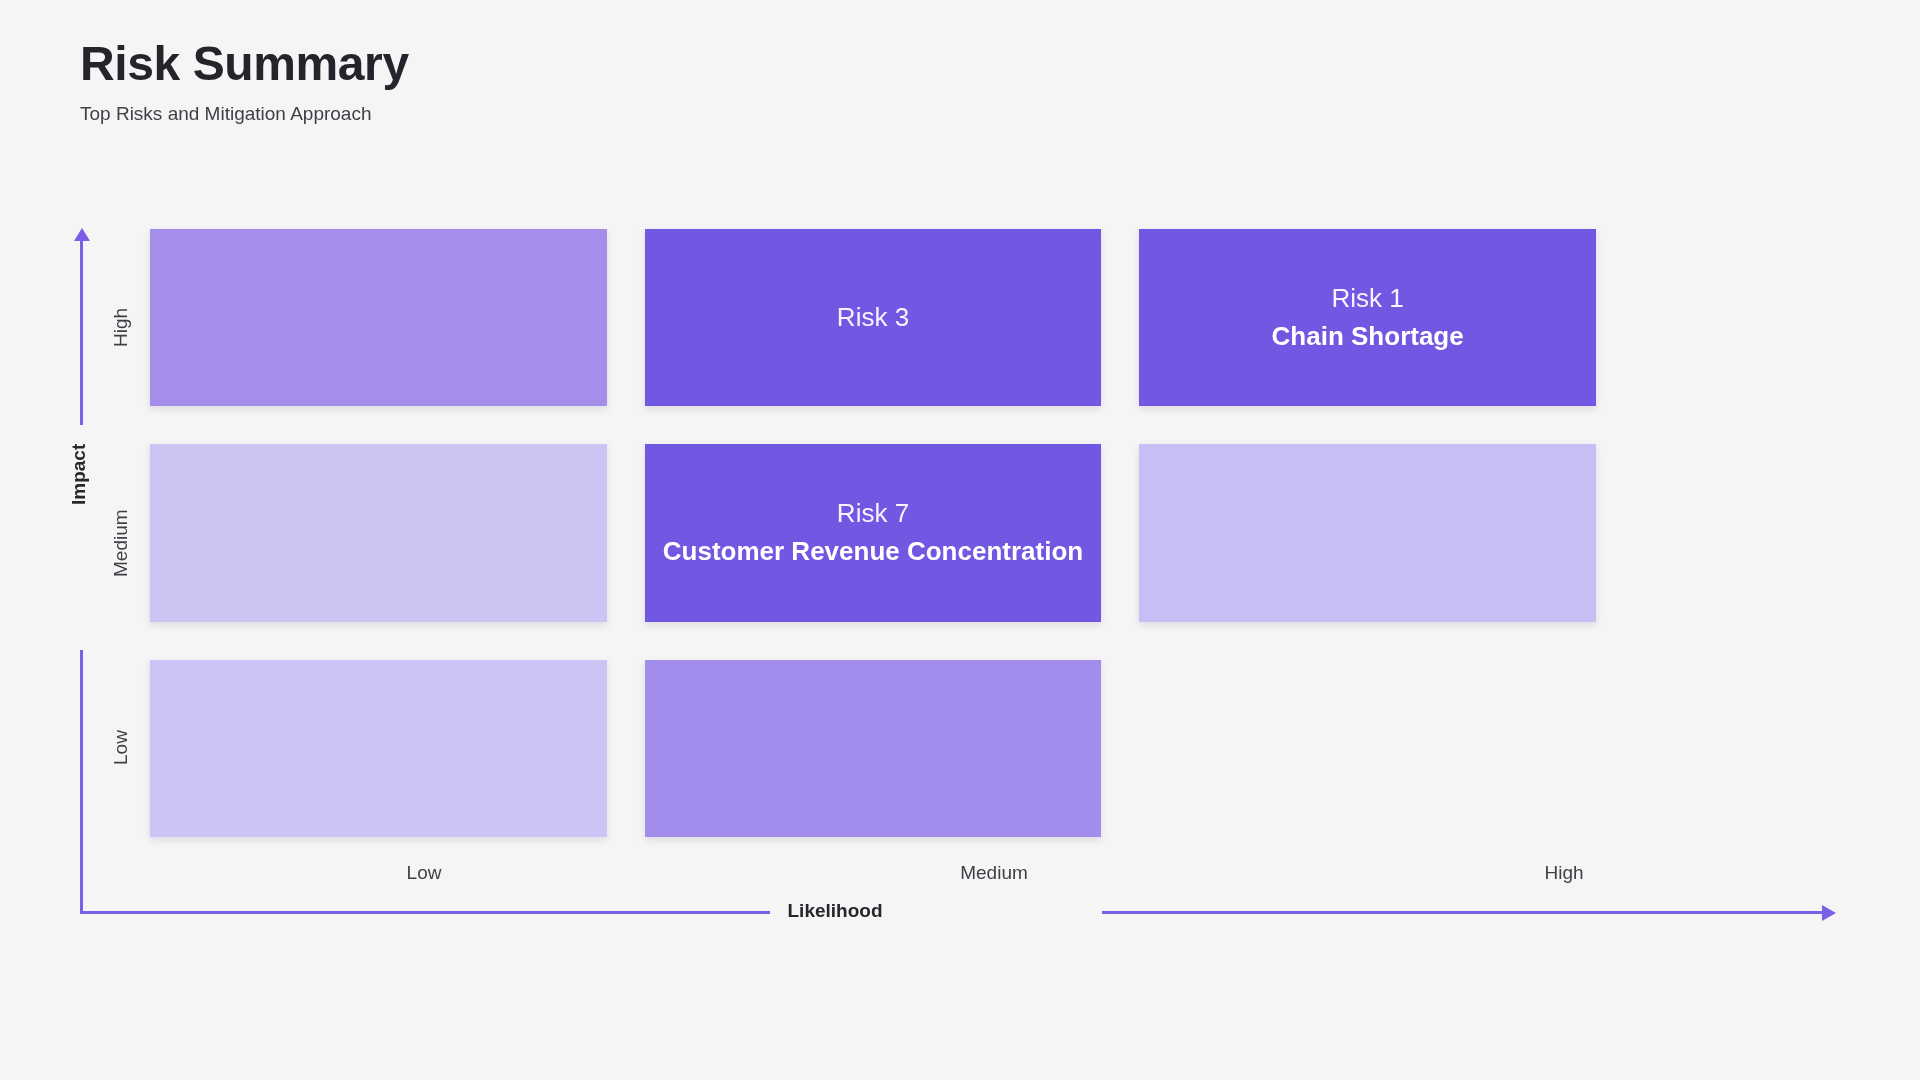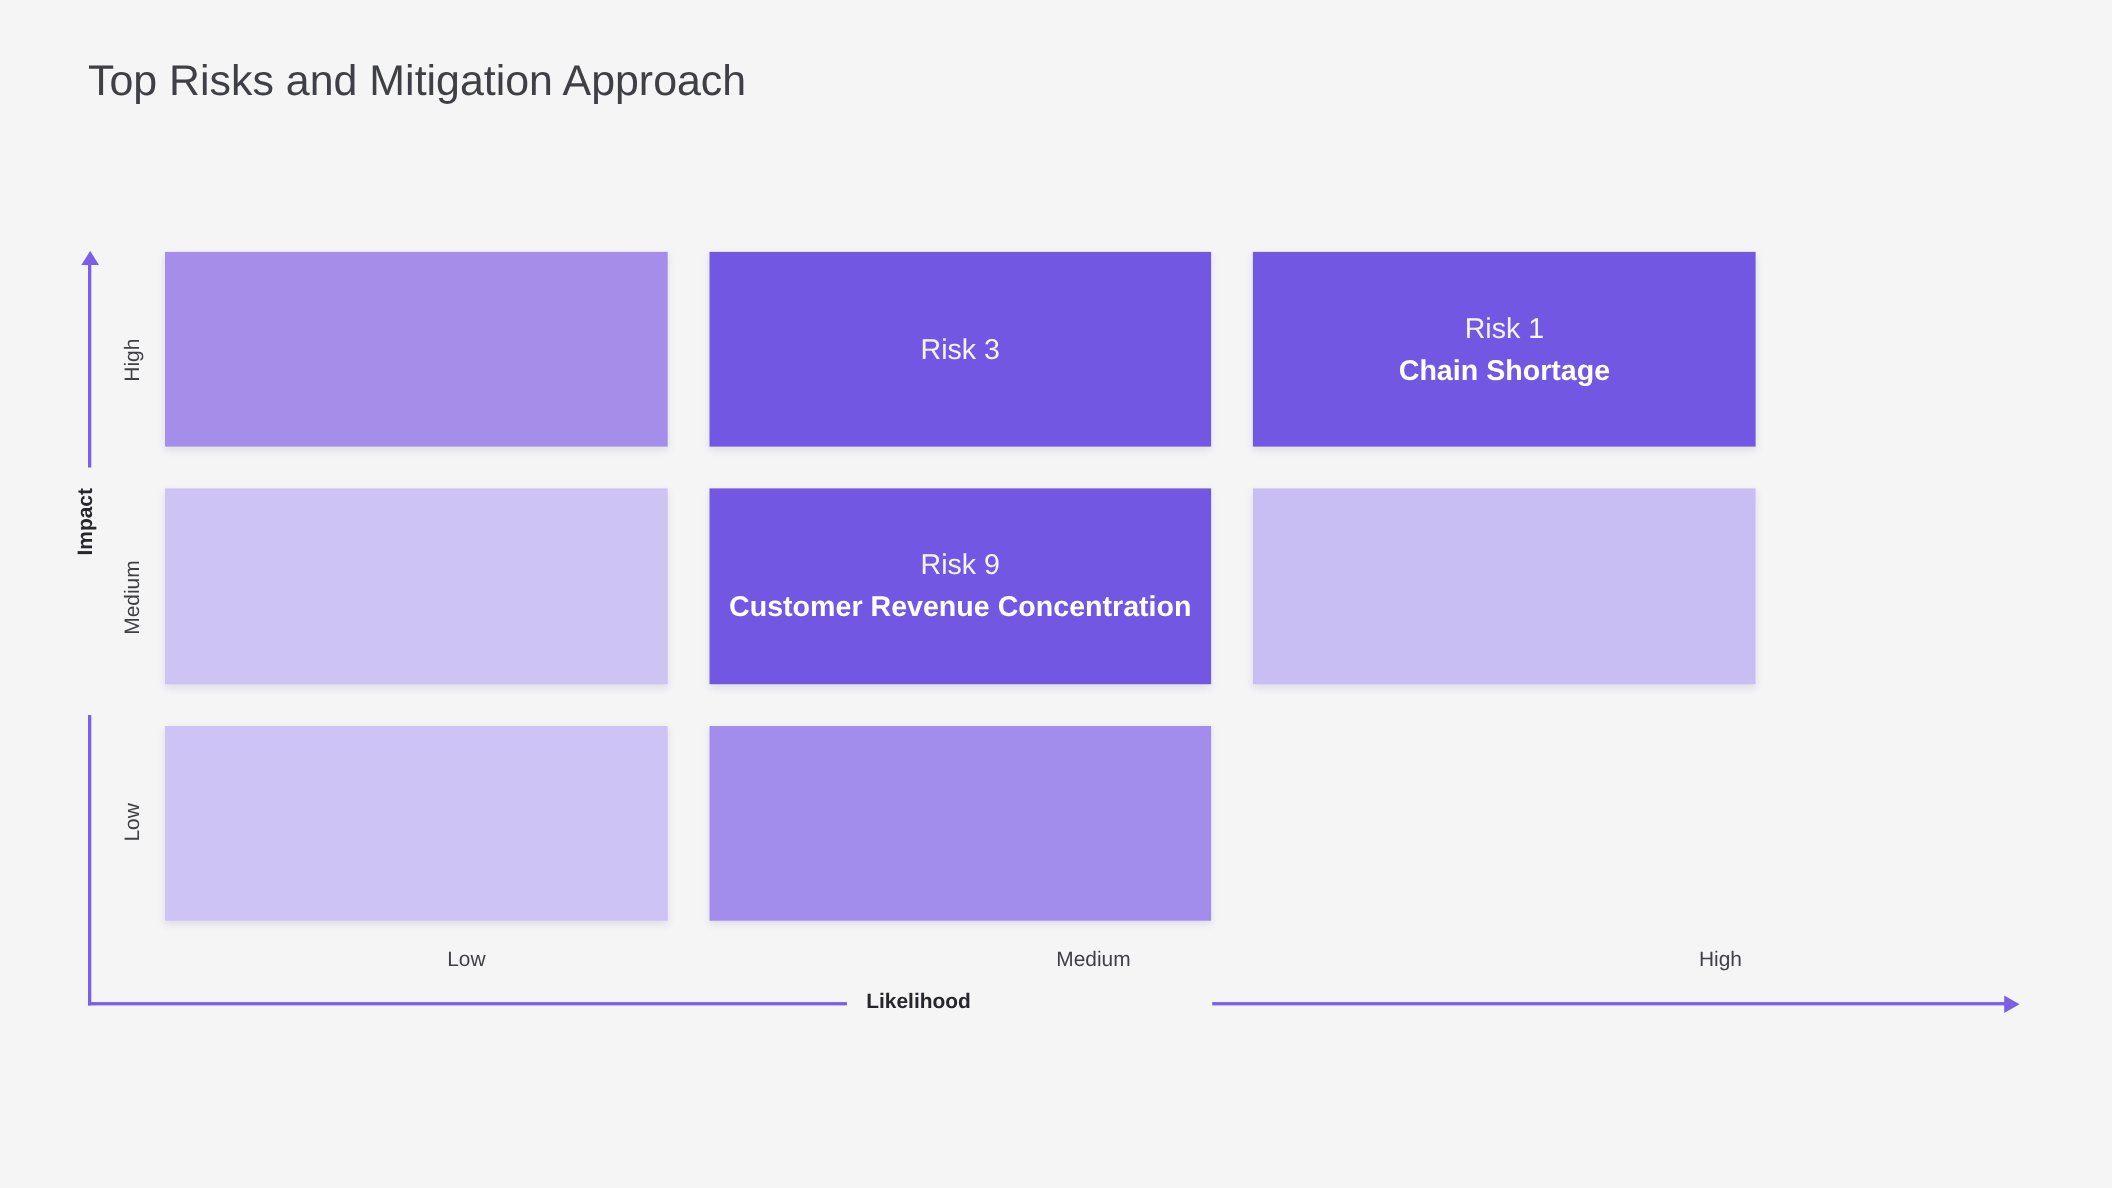--- a/index.html
+++ b/index.html
@@ -25,21 +25,21 @@
   #page-title {
     font-size: 48px;
     font-weight: bold;
     color: #24242b;
     letter-spacing: -0.4px;
     line-height: 1.08;
     margin: 0;
     white-space: nowrap;
   }
   #page-subtitle {
-    font-size: 39px;
+    font-size: 19px;
     font-weight: normal;
     color: #3f3f46;
     line-height: 1.25;
     margin: 12px 0 0 0;
     white-space: nowrap;
   }
 
   
   #matrix-area {
     position: absolute;
@@ -176,20 +176,21 @@
     white-space: nowrap;
   }
   #x-tick-low    { left: 150px;  width: 548px; }
   #x-tick-medium { left: 720px;  width: 548px; }
   #x-tick-high   { left: 1290px; width: 548px; }
 </style>
 </head>
 <body>
 
 <div id="header">
+  <h1 id="page-title">Risk Summary</h1>
   <p id="page-subtitle">Top Risks and Mitigation Approach</p>
 </div>
 
 <div id="matrix-area">
 
   <div id="y-axis-arrow"></div>
   <div class="axis-line-v" id="y-axis-upper"></div>
   <div class="axis-line-v" id="y-axis-lower"></div>
   <div id="y-axis-title">Impact</div>
   <div class="y-tick-label" id="y-tick-high">High</div>
@@ -206,21 +207,21 @@
     </div>
     <div class="matrix-cell" style="background: rgb(114, 87, 227);">
       <span class="cell-risk-id">Risk 1</span>
       <span class="cell-risk-name">Chain Shortage</span>
     </div>
     <div class="matrix-cell" style="background: rgb(205, 196, 243);">
       
       
     </div>
     <div class="matrix-cell" style="background: rgb(114, 87, 227);">
-      <span class="cell-risk-id">Risk 9</span>
+      <span class="cell-risk-id">Risk 7</span>
       <span class="cell-risk-name">Customer Revenue Concentration</span>
     </div>
     <div class="matrix-cell" style="background: rgb(201, 190, 243);">
       
       
     </div>
     <div class="matrix-cell" style="background: rgb(205, 196, 245);">
       
       
     </div>

